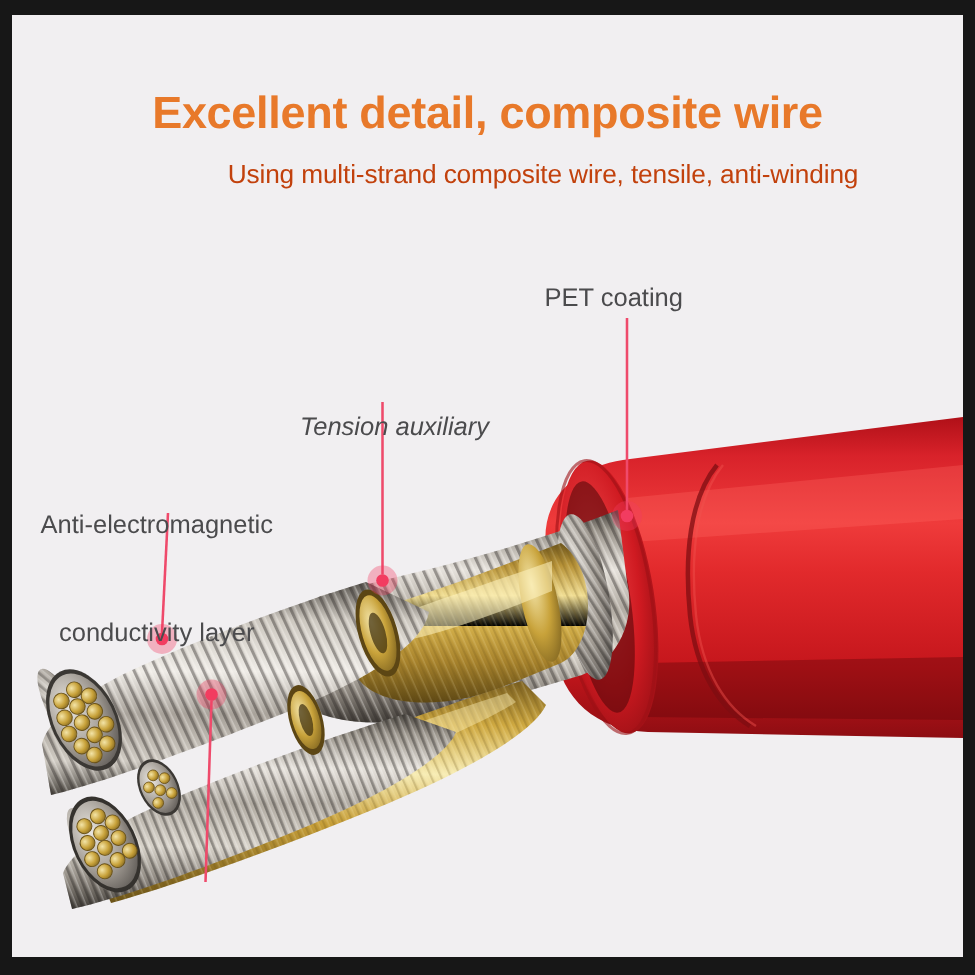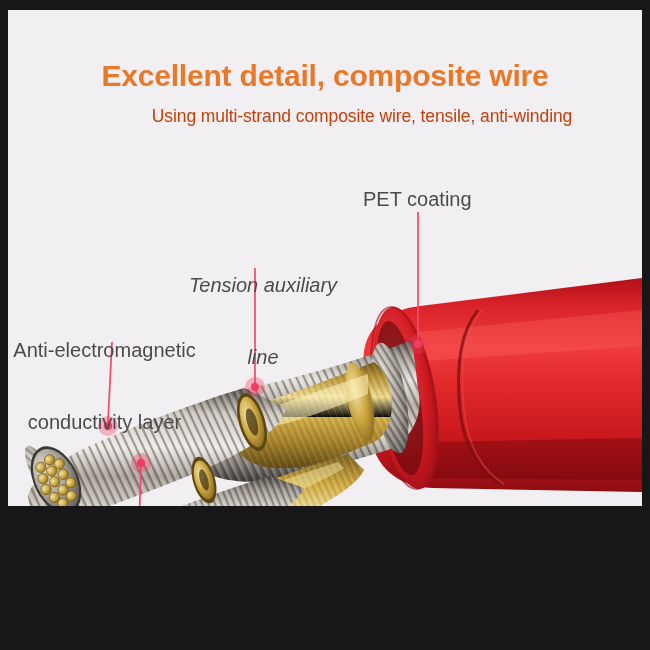--- a/index.html
+++ b/index.html
@@ -4,21 +4,21 @@
 <style>
   html,body{margin:0;padding:0;}
   body{
     width:650px;height:650px;overflow:hidden;
     background:#171717;
     font-family:"Liberation Sans", sans-serif;
   }
   #frame{
     position:absolute;
     left:8px;top:10px;
-    width:634px;height:496px;
+    width:634px;height:628px;
     background:#f1eff1;
     overflow:hidden;
   }
   
   #title{
     position:absolute;left:0;top:49px;width:634px;
     text-align:center;
     font-size:30px;font-weight:bold;
     color:#e8792a;
     letter-spacing:-0.2px;
@@ -29,21 +29,21 @@
     text-align:center;
     font-size:17.5px;font-weight:normal;
     color:#c2410c;
     letter-spacing:-0.1px;
     white-space:nowrap;
     padding-left:37px;
   }
   
   .lbl{
     position:absolute;
-    font-size:20px;
+    font-size:17px;
     color:#4b4b4d;
     line-height:24px;
     white-space:pre;
   }
   #lbl-pet      { left:355px; top:177px; }
   #lbl-tension  { left:180px; top:215px; text-align:center; width:150px;font-style:italic;}
   #lbl-emi      { left:4px;  top:280px; text-align:center; width:185px;}
   #lbl-copper   { left:78px;  top:583px; }
 
   
@@ -342,21 +342,20 @@
     </g>
   </svg>
 
   <div id="title">Excellent detail, composite wire</div>
   <div id="subtitle">Using multi-strand composite wire, tensile, anti-winding</div>
 
   <div id="lbl-pet" class="lbl">PET coating</div>
 
   <div id="lbl-tension" class="lbl">
     <div>Tension auxiliary</div>
-    <div>line</div>
   </div>
 
   <div id="lbl-emi" class="lbl">
     <div>Anti-electromagnetic</div>
     <div>conductivity layer</div>
   </div>
 
 
 </div>
 

